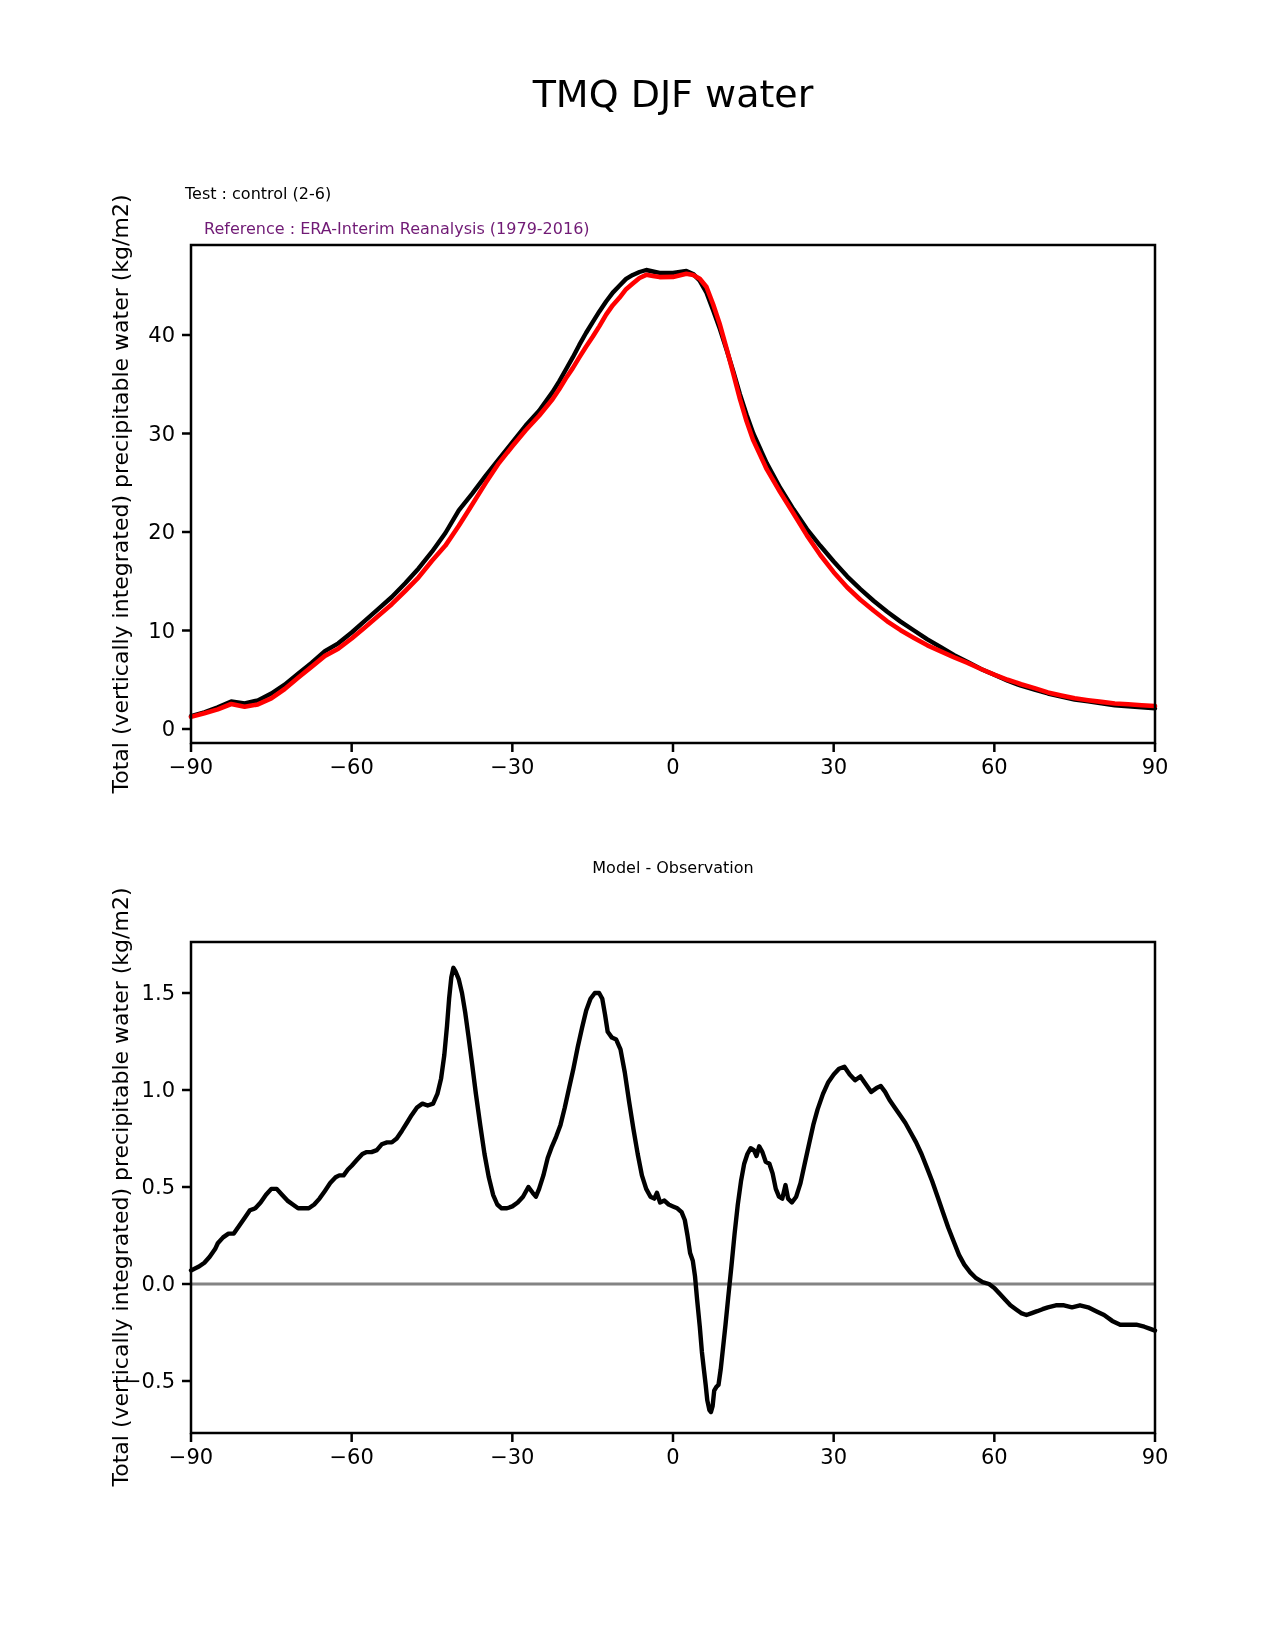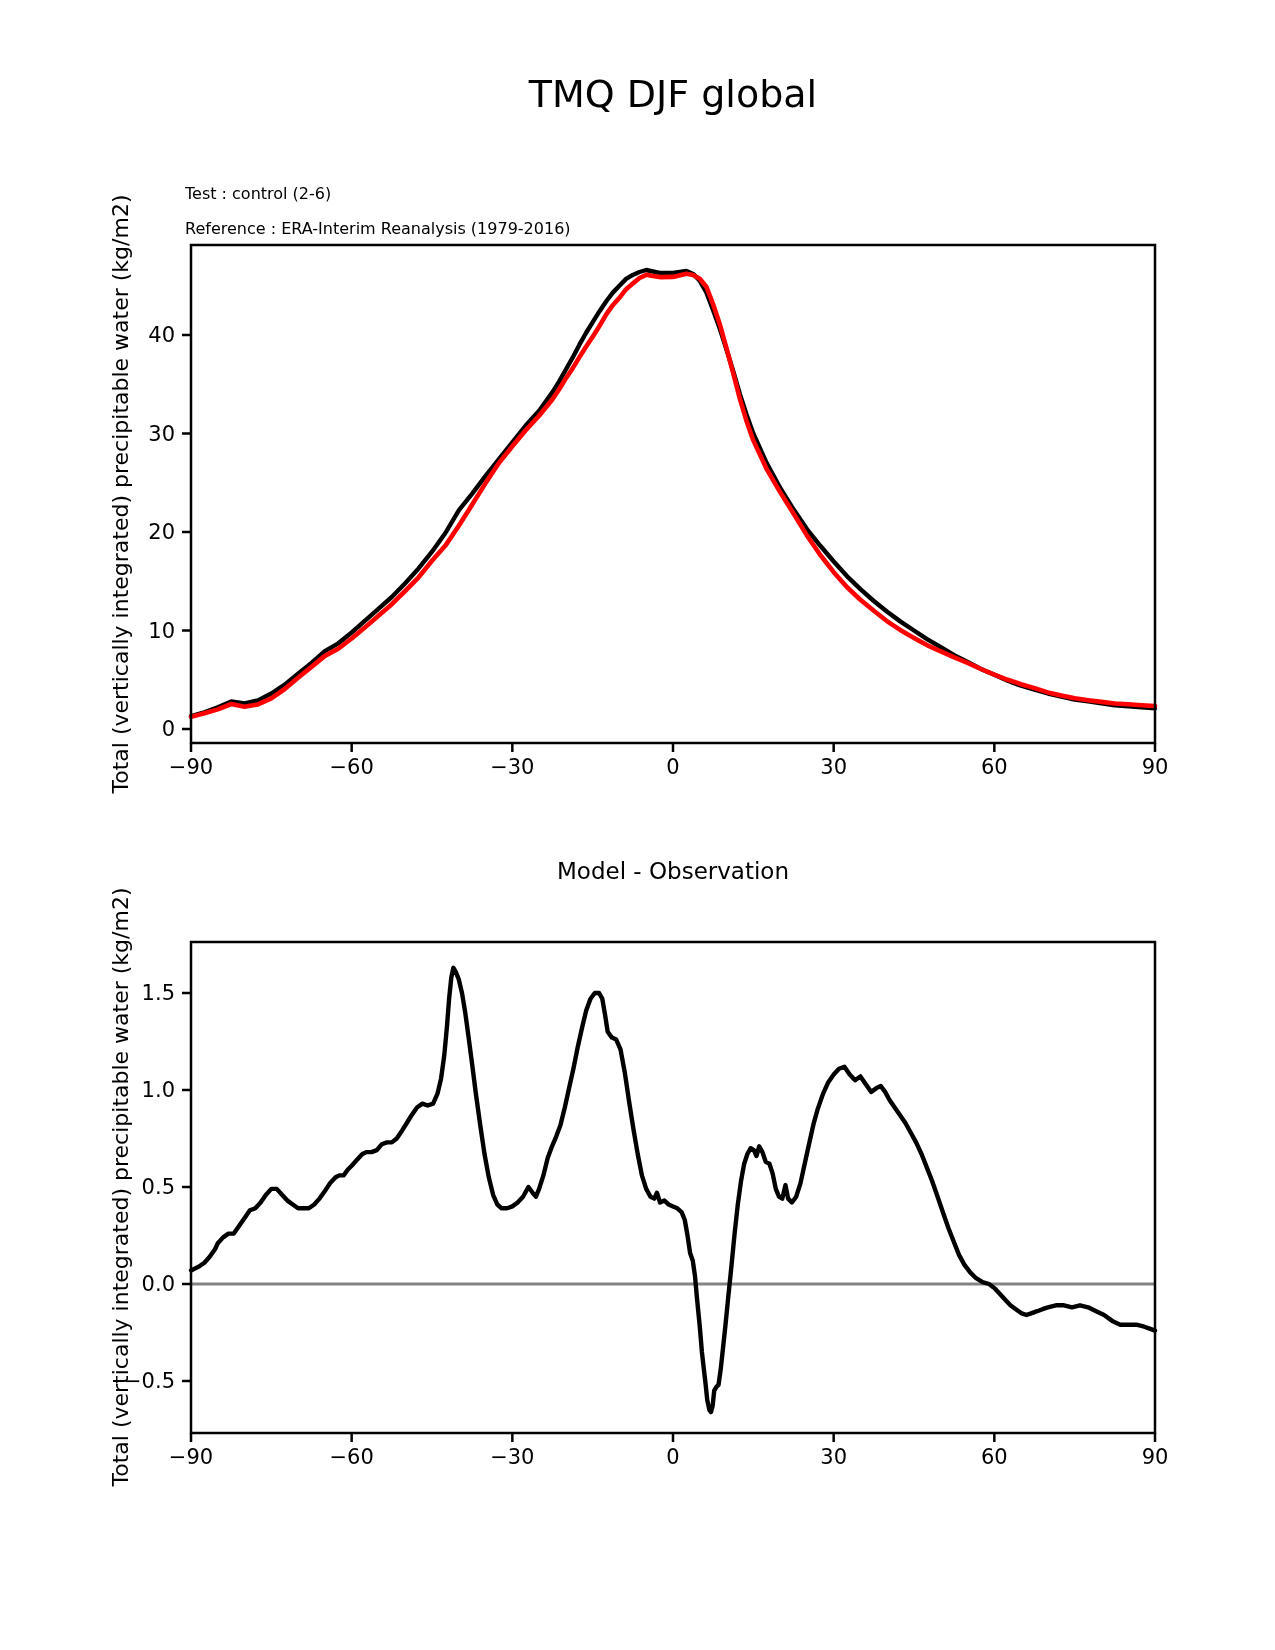--- a/index.html
+++ b/index.html
@@ -48,21 +48,21 @@
     transform: translate(-50%, -50%) rotate(-90deg);
   }
   .ylabel1 { left: 120px; top: 494px; }
   .ylabel2 { left: 120px; top: 1187px; }
   .sub-title {
     position: absolute;
     left: 191px;
     width: 964px;
     top: 858px;
     text-align: center;
-    font-size: 23px;
+    font-size: 16px;
     color: #000000;
     white-space: nowrap;
   }
   svg text {
     font-family: "DejaVu Sans", sans-serif;
     fill: #000000;
   }
 </style>
 </head>
 <body>
@@ -117,21 +117,21 @@
       <text x="175" y="1388" text-anchor="end" font-size="21px">−0.5</text>
       <line x1="182" y1="1284" x2="191" y2="1284" stroke="#000000" stroke-width="2.5"></line>
       <text x="175" y="1291" text-anchor="end" font-size="21px">0.0</text>
       <line x1="182" y1="1187" x2="191" y2="1187" stroke="#000000" stroke-width="2.5"></line>
       <text x="175" y="1194" text-anchor="end" font-size="21px">0.5</text>
       <line x1="182" y1="1090" x2="191" y2="1090" stroke="#000000" stroke-width="2.5"></line>
       <text x="175" y="1097" text-anchor="end" font-size="21px">1.0</text>
       <line x1="182" y1="993" x2="191" y2="993" stroke="#000000" stroke-width="2.5"></line>
       <text x="175" y="1000" text-anchor="end" font-size="21px">1.5</text>
     </svg>
-  <div class="main-title">TMQ DJF global</div>
+  <div class="main-title">TMQ DJF water</div>
   <div class="legend">
     <div class="legend-test" style="color: rgb(0, 0, 0);">Test : control (2-6)</div>
-    <div class="legend-ref" style="color: #000000;">Reference : ERA-Interim Reanalysis (1979-2016)</div>
+    <div class="legend-ref" style="color: #701a75; margin-left: 19px;">Reference : ERA-Interim Reanalysis (1979-2016)</div>
   </div>
   <div class="ylabel ylabel1">Total (vertically integrated) precipitable water (kg/m2)</div>
   <div class="ylabel ylabel2">Total (vertically integrated) precipitable water (kg/m2)</div>
   <div class="sub-title">Model - Observation</div>
 </div>
 
 </body></html>

